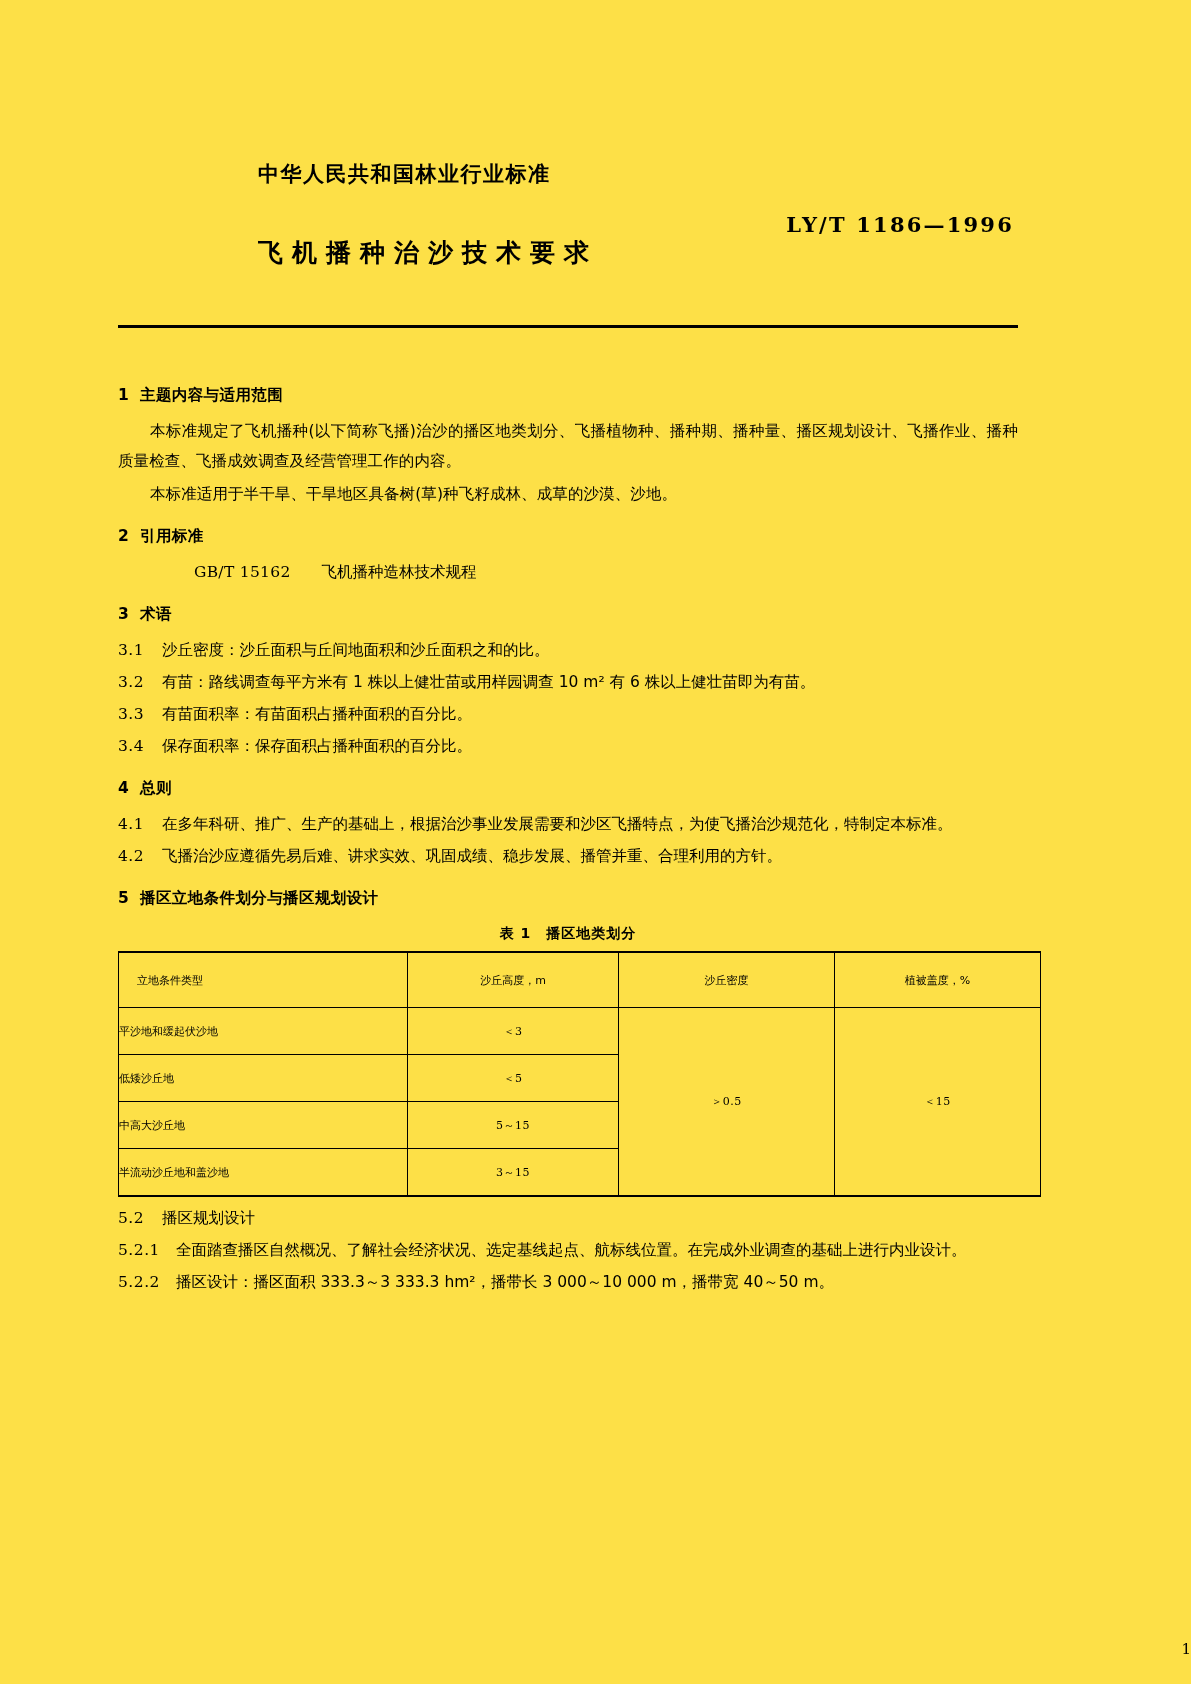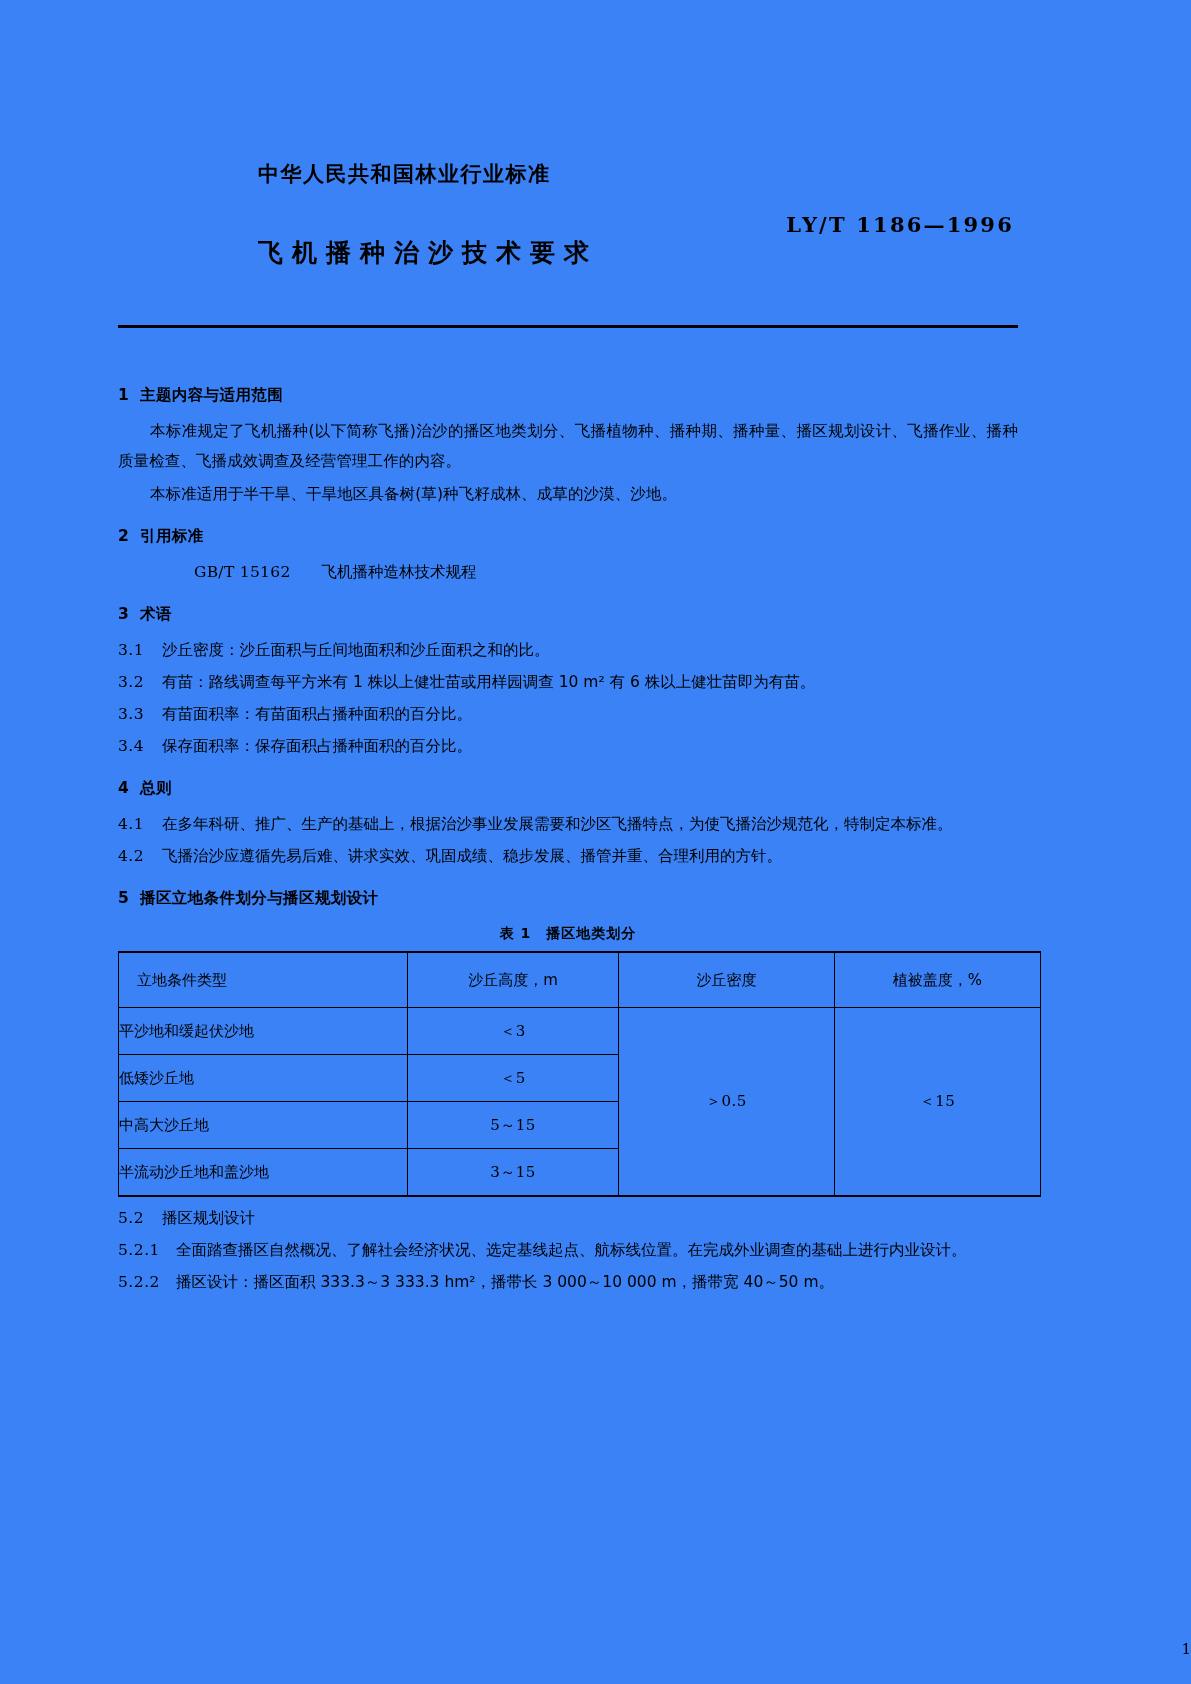--- a/index.html
+++ b/index.html
@@ -8,21 +8,21 @@
     background: #ffffff;
   }
   body {
     font-family: "DejaVu Sans", "Liberation Sans", sans-serif;
     color: #000000;
   }
   .page {
     position: relative;
     width: 1191px;
     height: 1684px;
-    background: #3b82f6;
+    background: #fde047;
     box-sizing: border-box;
     padding: 0;
     overflow: hidden;
   }
   .content {
     position: absolute;
     left: 118px;
     top: 0;
     width: 900px;
   }
@@ -126,21 +126,21 @@
   .table-caption {
     text-align: center;
     font-size: 14px;
     font-weight: bold;
     margin: 16px 0 8px 0;
     letter-spacing: 1px;
   }
   table.t1 {
     width: 900px;
     border-collapse: collapse;
-    font-size: 15px;
+    font-size: 11px;
     table-layout: fixed;
   }
   table.t1 th, table.t1 td {
     border: 1px solid #000;
     padding: 0;
     height: 46px;
     vertical-align: middle;
   }
   table.t1 thead th {
     height: 54px;

